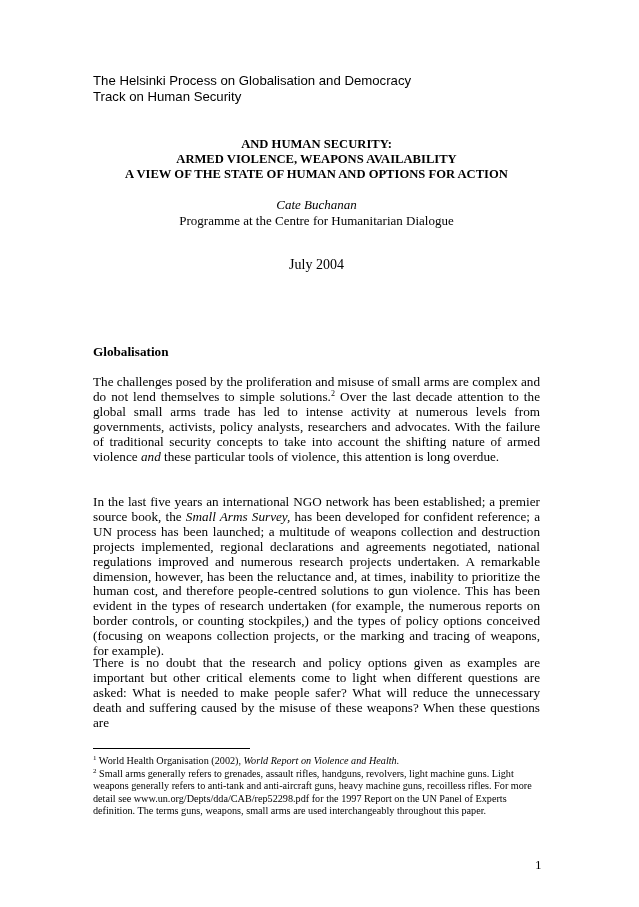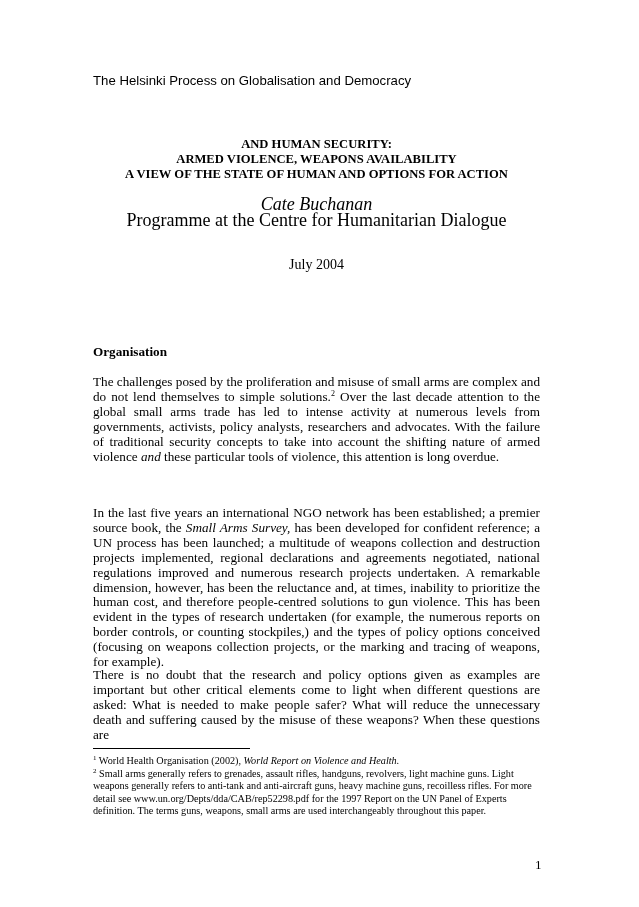--- a/index.html
+++ b/index.html
@@ -2,61 +2,62 @@
 <html><head>
   <meta charset="utf-8">
   <style>
     html, body { margin: 0; padding: 0; background: #ffffff; }
     body { width: 639px; height: 907px; position: relative; overflow: hidden; color: #000; }
     .page { position: absolute; left: 0; top: 0; width: 639px; height: 840px; background: #fff; }
     .header { position: absolute; left: 93px; top: 73px; font-family: "Liberation Sans", sans-serif; font-size: 13.2px; line-height: 15.5px; color: #000; }
     .serif { font-family: "Liberation Serif", serif; }
     .center { position: absolute; left: 93px; width: 447px; text-align: center; }
     .title { top: 137px; font-weight: bold; font-size: 12.6px; line-height: 15px; }
-    .author { top: 197px; font-size: 18px; line-height: 15.5px; font-family: Liberation Serif, serif; }
+    .author { top: 197px; font-size: 13px; line-height: 15.5px; font-family: Liberation Serif, serif; }
     .author .name { font-style: italic; }
     .date { top: 257px; font-size: 14px; line-height: 15px; }
     .quote { position: absolute; left: 93px; width: 447px; top: 296px; font-size: 13.2px; line-height: 15.3px; }
     .quote i { font-style: italic; }
     sup { font-size: 8px; vertical-align: 5px; line-height: 0; }
     .h2 { position: absolute; left: 93px; top: 344px; font-weight: bold; font-size: 13.2px; }
     .para { position: absolute; left: 93px; width: 447px; font-size: 13.2px; line-height: 14.9px; text-align: justify; }
     .p1 { top: 375px; }
-    .p2 { top: 506px; }
-    .p3 { top: 656px; margin-top: 12px; }
+    .p2 { top: 495px; }
+    .p3 { top: 656px; }
     .fn-rule { position: absolute; left: 93px; top: 748px; width: 157px; height: 1px; background: #000; }
     .footnotes { position: absolute; left: 93px; width: 447px; top: 755px; font-size: 10.2px; line-height: 12.6px; }
     .footnotes sup { font-size: 7px; vertical-align: 4px; }
     .footnotes i { }
     .pagenum { position: absolute; left: 535px; top: 857px; font-size: 13.2px; }
   </style>
 </head>
 <body>
 
 <div class="page">
 
   <div class="header">
     <div>The Helsinki Process on Globalisation and Democracy</div>
+    <div>Track on Human Security</div>
   </div>
 
   <div class="center title serif">
     <div>AND HUMAN SECURITY:</div>
     <div>ARMED VIOLENCE, WEAPONS AVAILABILITY</div>
     <div>A VIEW OF THE STATE OF HUMAN AND OPTIONS FOR ACTION</div>
   </div>
 
   <div class="center author serif">
     <div class="name">Cate Buchanan</div>
     <div>Programme at the Centre for Humanitarian Dialogue</div>
   </div>
 
   <div class="center date serif">July 2004</div>
 
 
-  <div class="h2 serif">Organisation</div>
+  <div class="h2 serif">Globalisation</div>
 
   <div class="para p1 serif"><span>The challenges posed by the proliferation and misuse of small arms are complex and do not lend themselves to simple solutions.</span><sup>2</sup><span> Over the last decade attention to the global small arms trade has led to intense activity at numerous levels from governments, activists, policy analysts, researchers and advocates. With the failure of traditional security concepts to take into account the shifting nature of armed violence </span><i>and</i><span> these particular tools of violence, this attention is long overdue.</span></div>
 
   <div class="para p2 serif"><span>In the last five years an international NGO network has been established; a premier source book, the </span><i>Small Arms Survey,</i><span> has been developed for confident reference; a UN process has been launched; a multitude of weapons collection and destruction projects implemented, regional declarations and agreements negotiated, national regulations improved and numerous research projects undertaken. A remarkable dimension, however, has been the reluctance and, at times, inability to prioritize the human cost, and therefore people-centred solutions to gun violence. This has been evident in the types of research undertaken (for example, the numerous reports on border controls, or counting stockpiles,) and the types of policy options conceived (focusing on weapons collection projects, or the marking and tracing of weapons, for example).</span></div>
 
   <div class="para p3 serif">There is no doubt that the research and policy options given as examples are important but other critical elements come to light when different questions are asked: What is needed to make people safer? What will reduce the unnecessary death and suffering caused by the misuse of these weapons? When these questions are</div>
 
   <div class="fn-rule"></div>
 
   <div class="footnotes serif">

